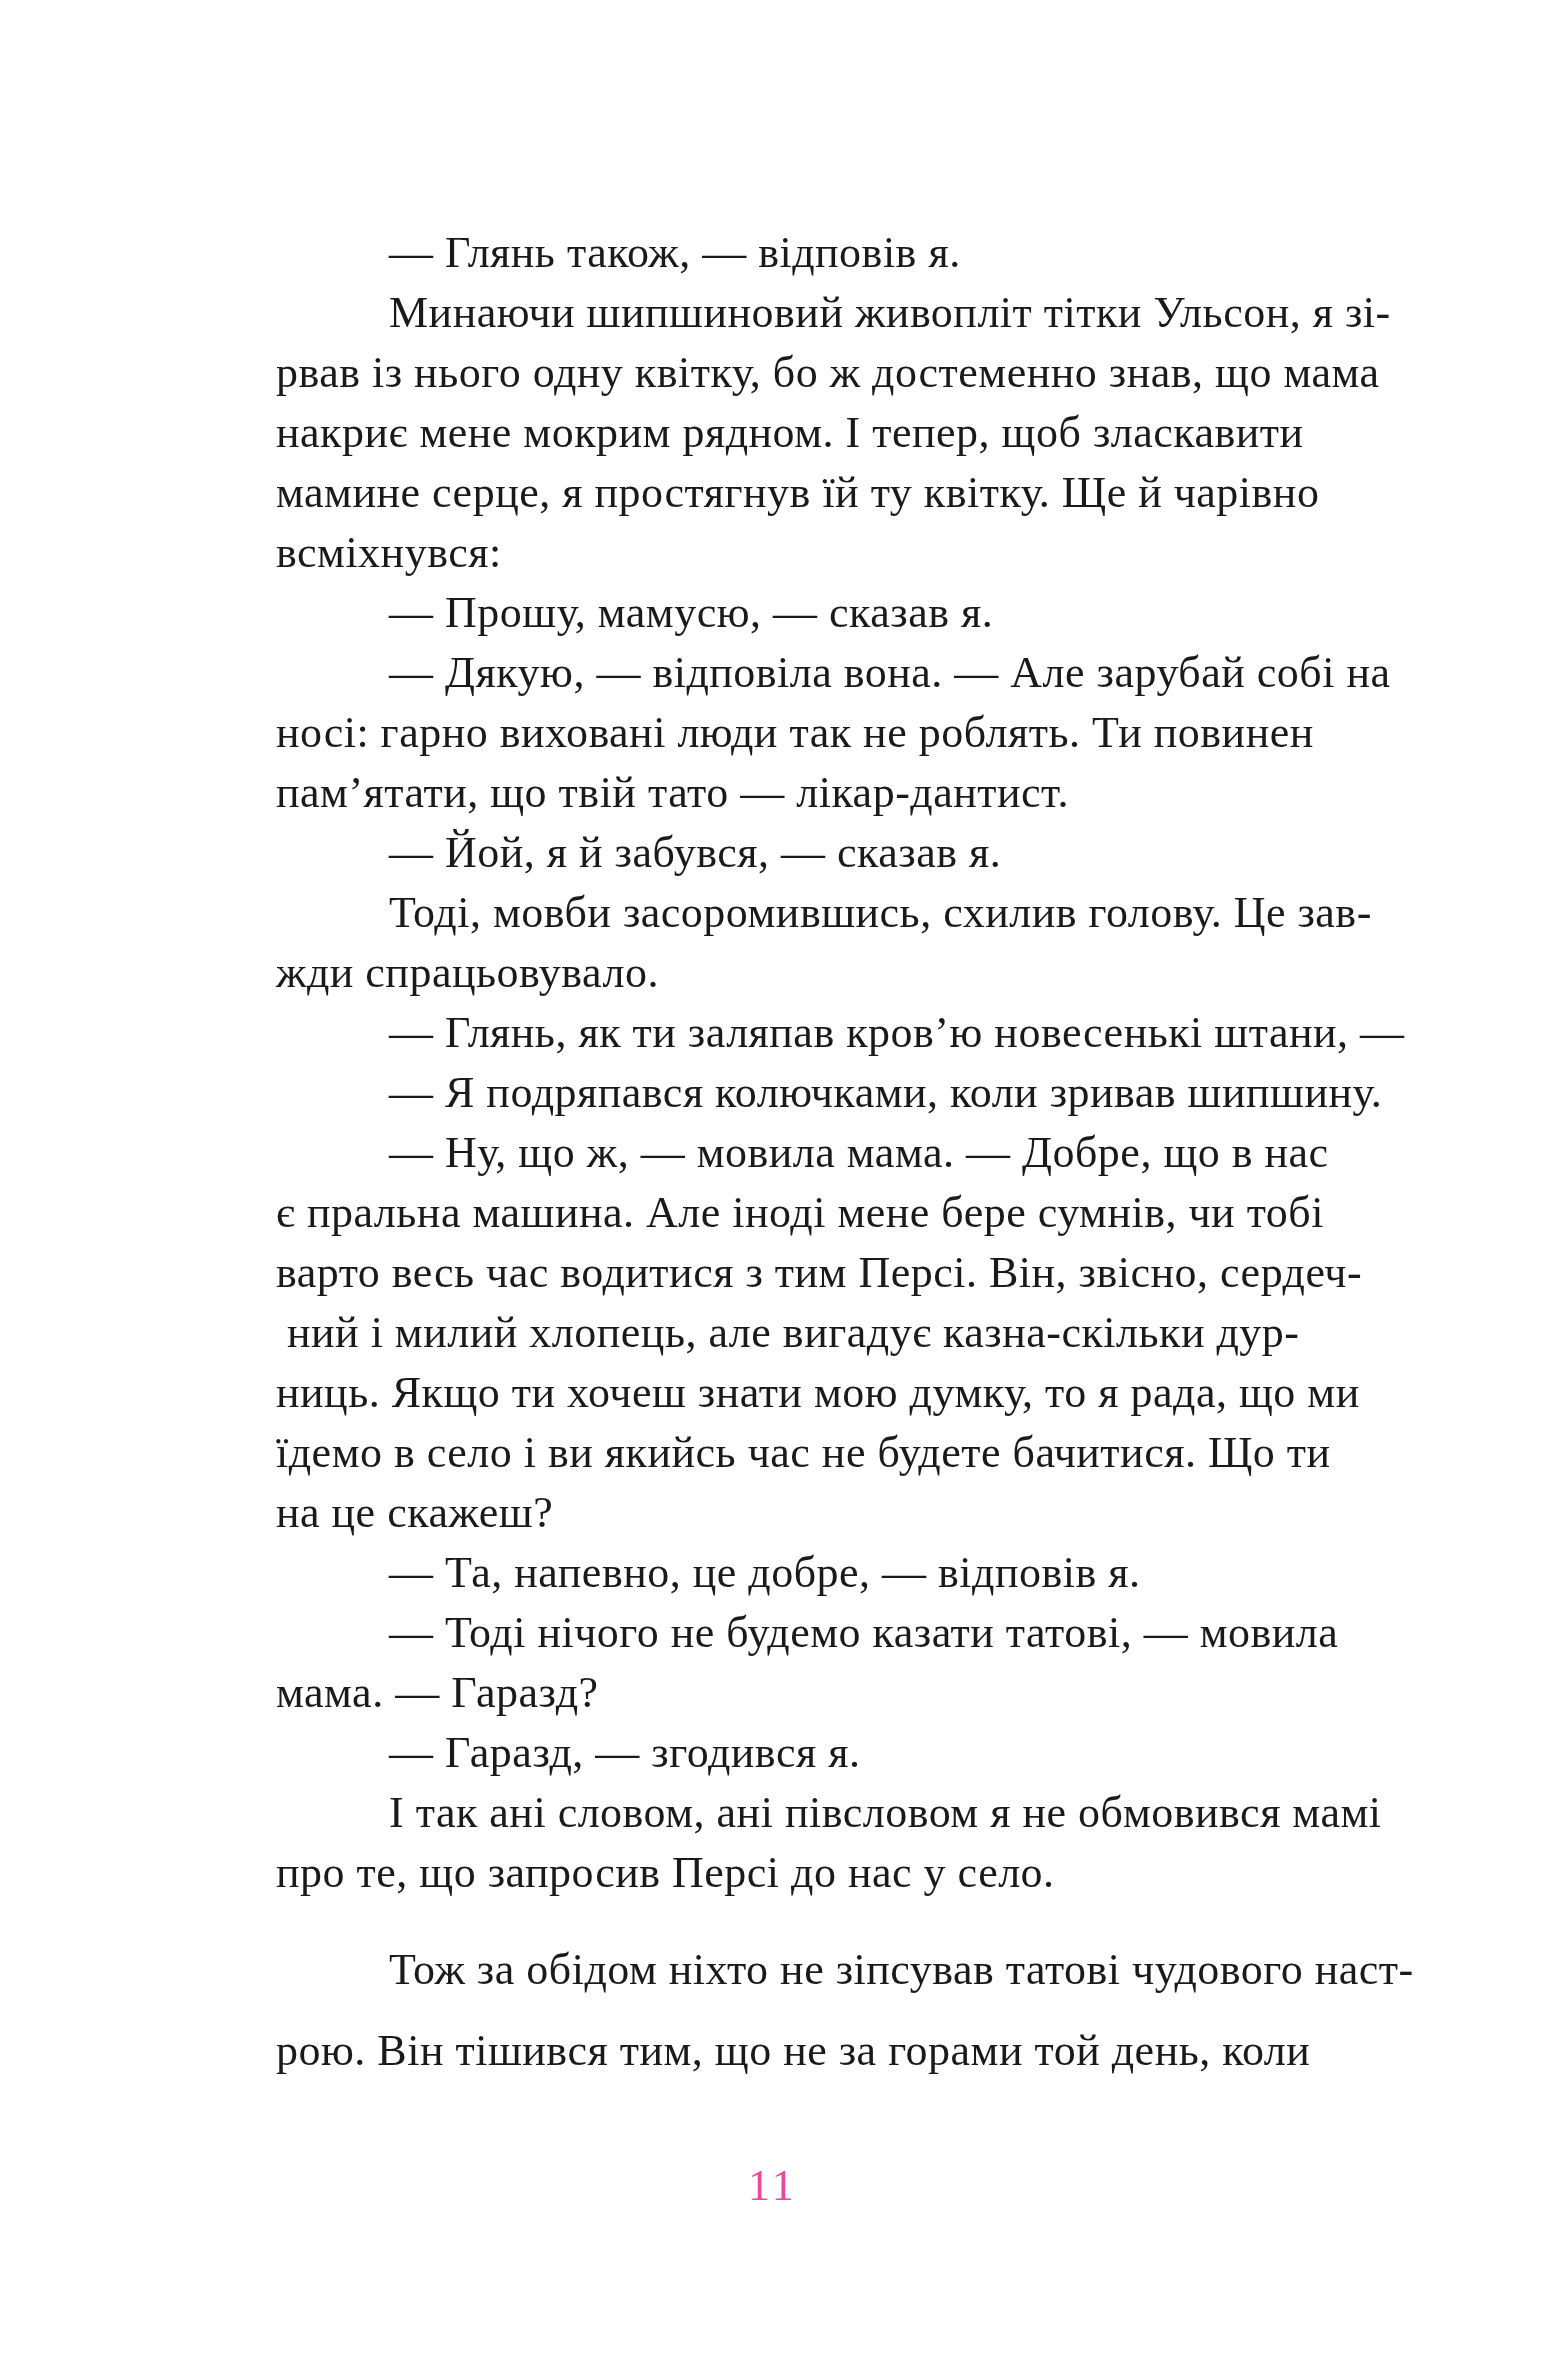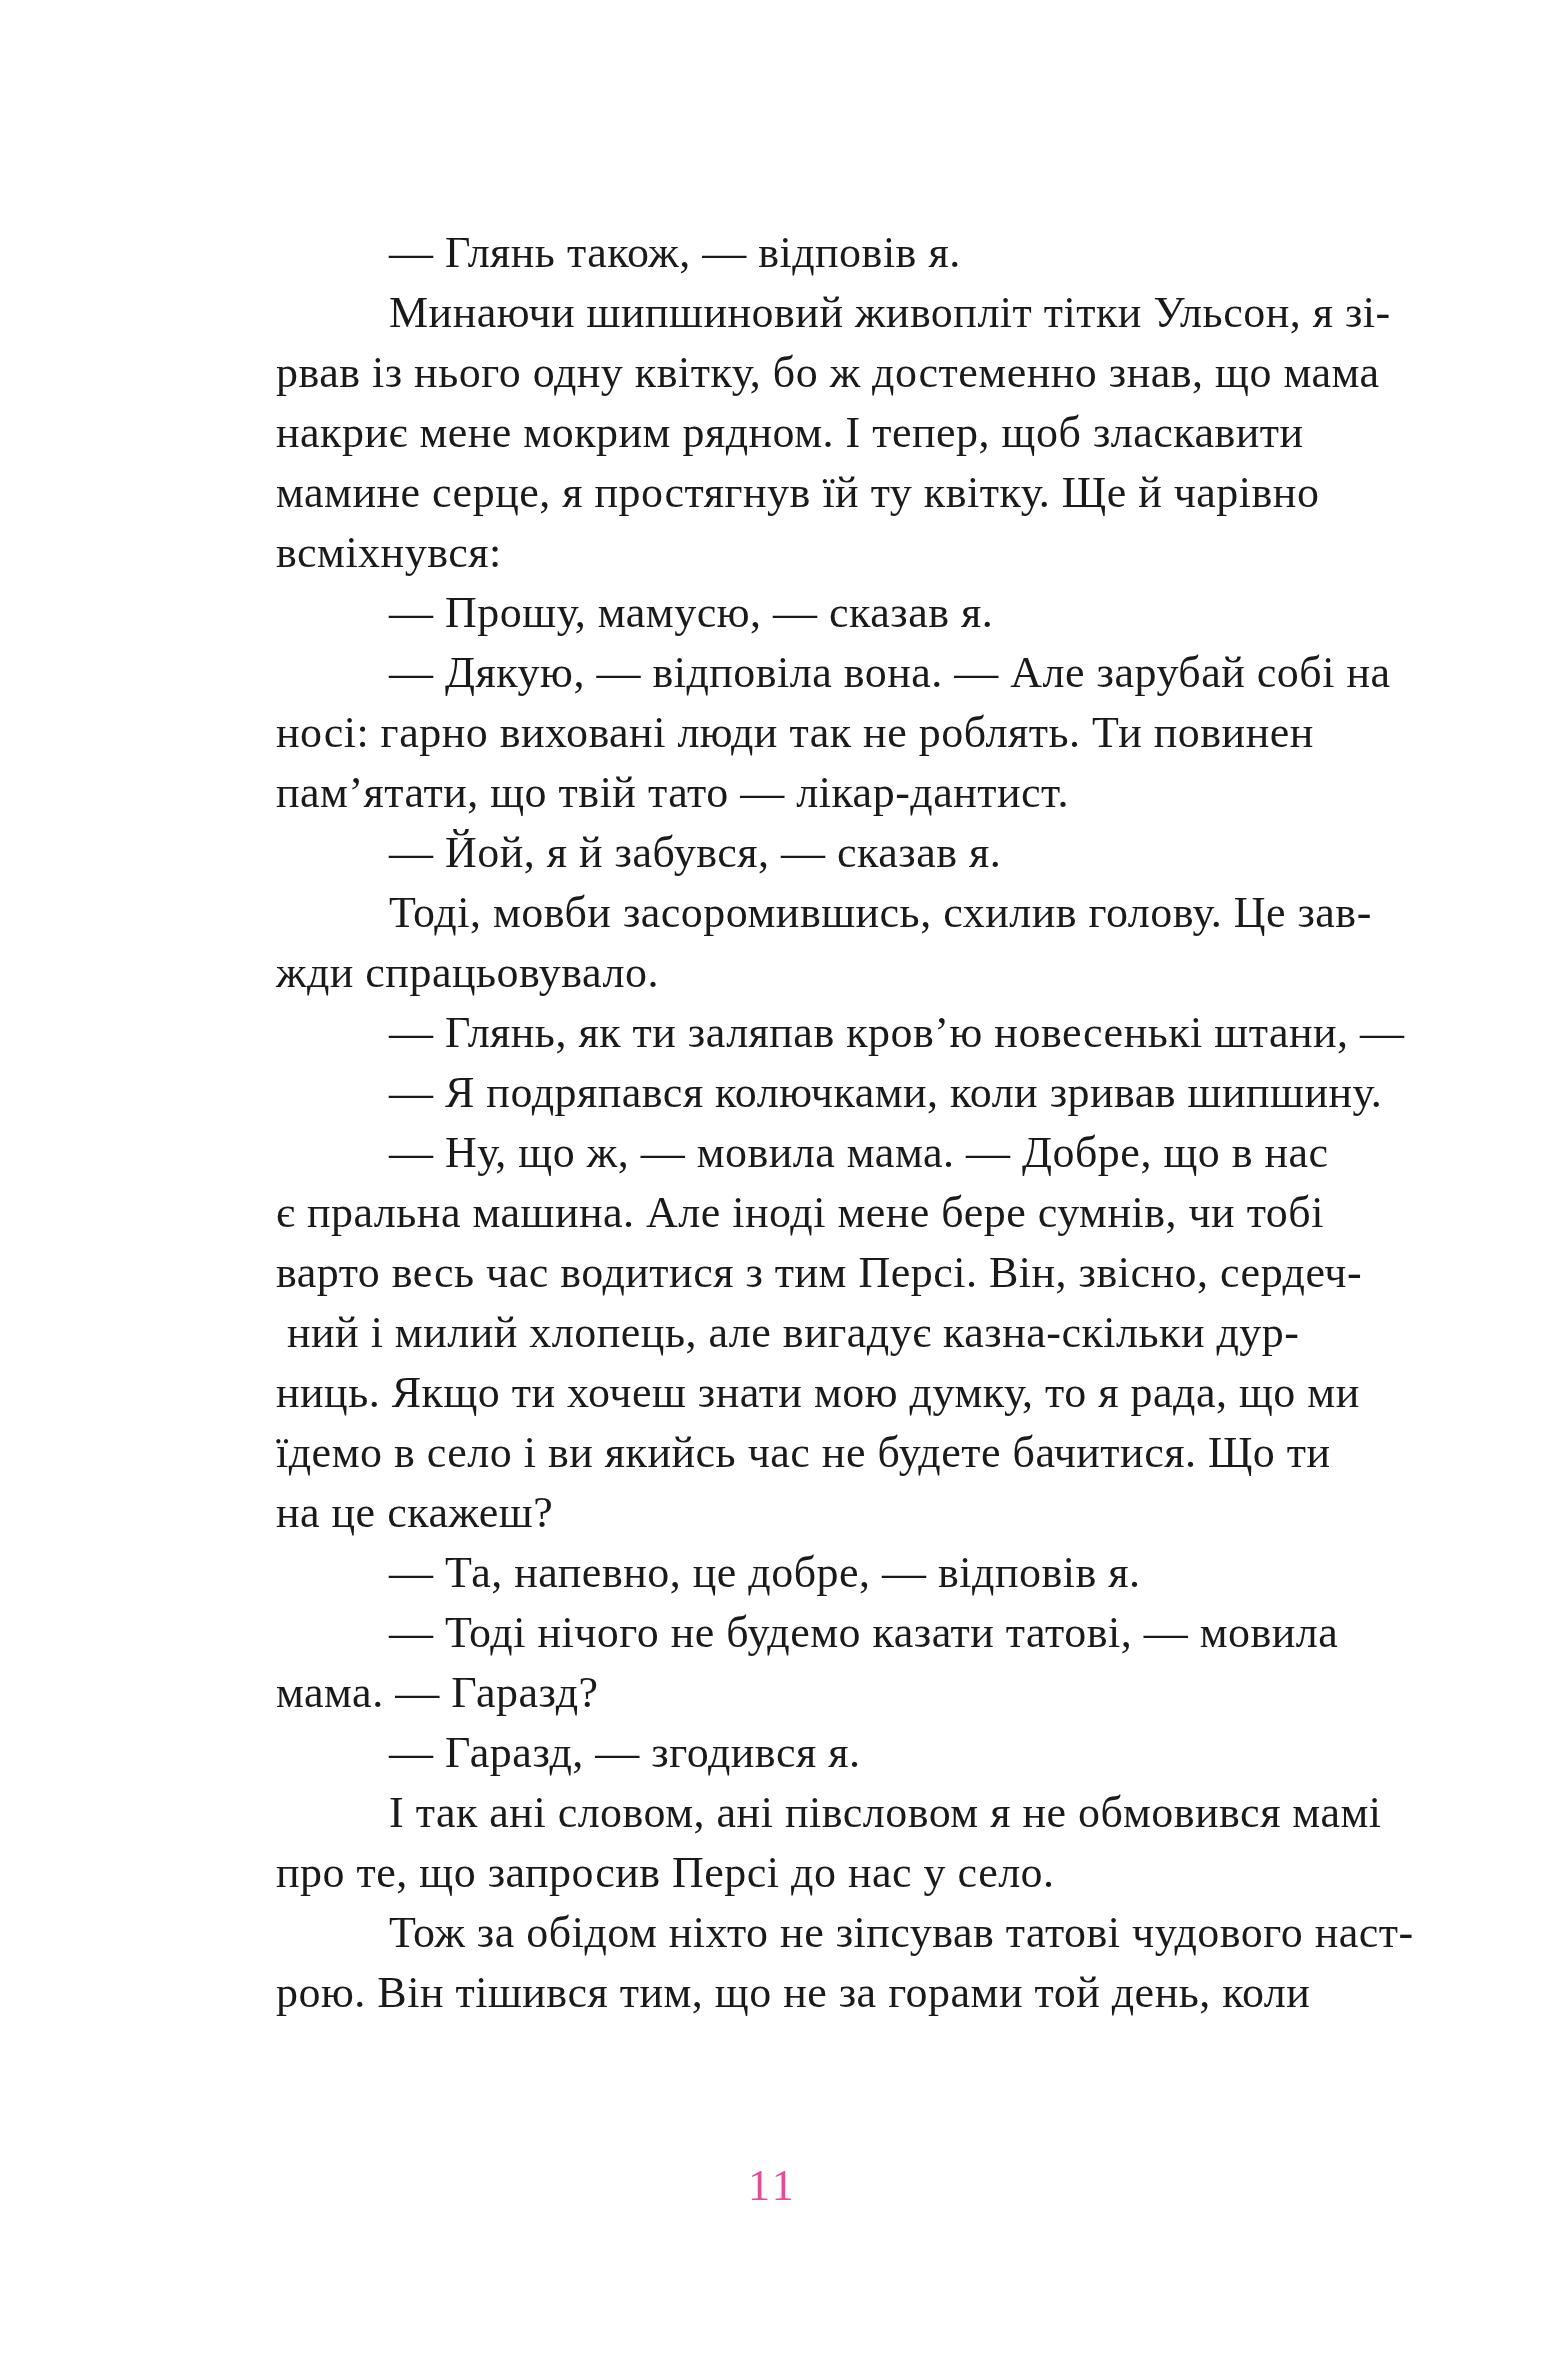--- a/index.html
+++ b/index.html
@@ -54,18 +54,18 @@
       <span class="line" style="text-align: left; text-align-last: left; margin-left: 11px;">ний і милий хлопець, але вигадує казна-скільки дур-</span>
       <span class="line" style="text-align: left; text-align-last: left;">ниць. Якщо ти хочеш знати мою думку, то я рада, що ми</span>
       <span class="line" style="text-align: left; text-align-last: left;">їдемо в село і ви якийсь час не будете бачитися. Що ти</span>
       <span class="line last">на це скажеш?</span>
       <span class="line indent last">— Та, напевно, це добре, — відповів я.</span>
       <span class="line indent" style="text-align: left; text-align-last: left;">— Тоді нічого не будемо казати татові, — мовила</span>
       <span class="line last">мама. — Гаразд?</span>
       <span class="line indent last">— Гаразд, — згодився я.</span>
       <span class="line indent" style="text-align: left; text-align-last: left;">І так ані словом, ані півсловом я не обмовився мамі</span>
       <span class="line last">про те, що запросив Персі до нас у село.</span>
-      <span class="line indent" style="text-align: left; text-align-last: left;">Тож за обідом ніхто не зіпсував татові чудового наст-</span>
-      <span class="line" style="text-align: left; text-align-last: left;">рою. Він тішився тим, що не за горами той день, коли</span>
+      <span class="line indent" style="text-align: left; text-align-last: left; margin-top: 37px;">Тож за обідом ніхто не зіпсував татові чудового наст-</span>
+      <span class="line" style="text-align: left; text-align-last: left; margin-top: 21px;">рою. Він тішився тим, що не за горами той день, коли</span>
     </div>
   <div class="page-number">11</div>
 </div>
 
 
 </body></html>

